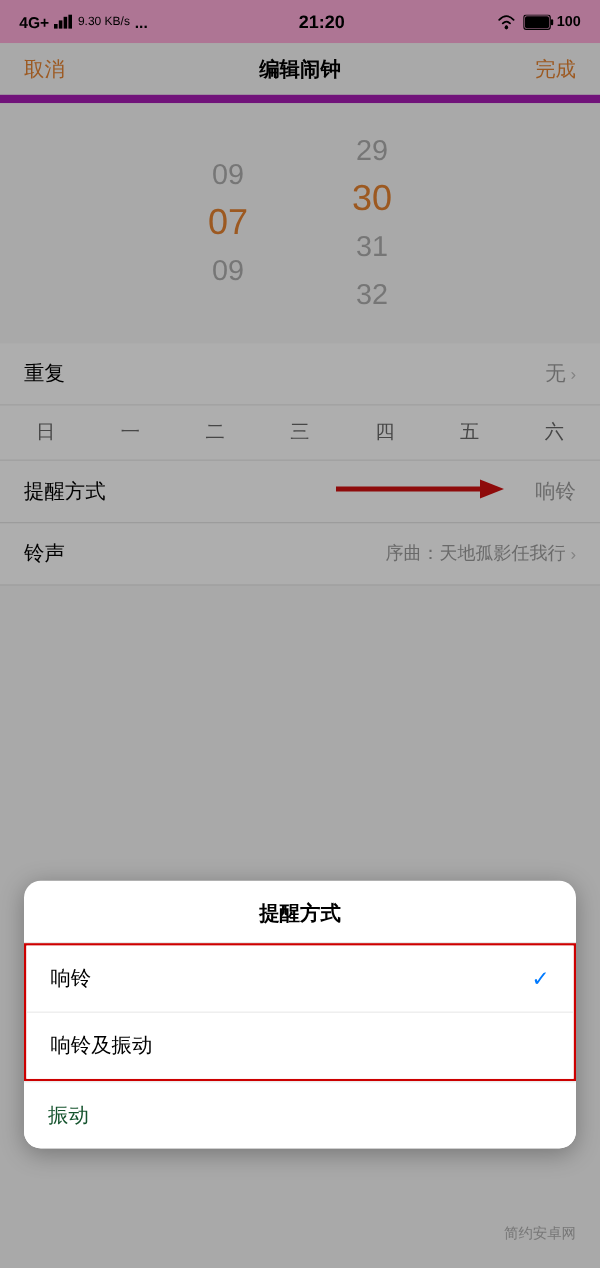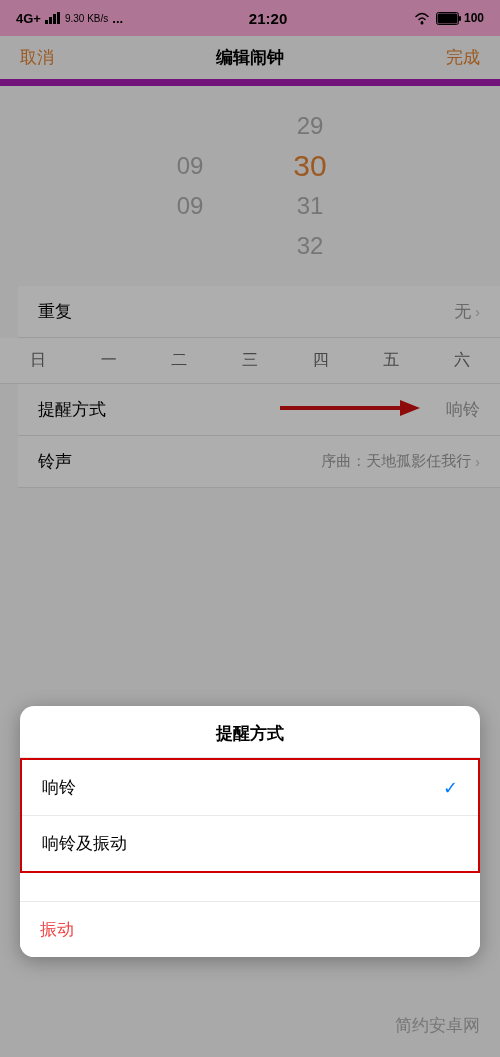--- a/index.html
+++ b/index.html
@@ -103,21 +103,20 @@
       background: #f2f2f2;
       padding: 0;
     }
     .setting-row {
       display: flex;
       justify-content: space-between;
       align-items: center;
       padding: 14px 20px;
       border-bottom: 1px solid #e0e0e0;
       background: #f9f9f9;
-      margin-left: 18px;
     }
     .setting-label {
       font-size: 17px;
       color: #000;
     }
     .setting-value {
       font-size: 17px;
       color: #999;
       display: flex;
       align-items: center;
@@ -203,33 +202,32 @@
     .popup-option .checkmark {
       color: #007aff;
       font-size: 18px;
     }
     .popup-option-outside {
       display: flex;
       justify-content: space-between;
       align-items: center;
       padding: 16px 20px;
       font-size: 17px;
-      color: #ef4444;
+      color: #14532d;
       cursor: pointer;
       background: #fff;
       border-top: 1px solid #e8e8e8;
-      margin-top: 28px;
     }
 
     
     .watermark {
       position: absolute;
       bottom: 20px;
       right: 20px;
-      font-size: 17px;
+      font-size: 12px;
       color: #aaa;
     }
 
     .ringtone-value {
       font-size: 15px;
       color: #999;
     }
   </style>
 </head>
 <body>
@@ -267,20 +265,21 @@
 
 <div class="nav-bar">
   <span class="nav-cancel">取消</span>
   <span class="nav-title">编辑闹钟</span>
   <span class="nav-done">完成</span>
 </div>
 
 <div class="time-picker">
   <div class="picker-column">
     <div class="picker-item">09</div>
+    <div class="picker-item selected">07</div>
     <div class="picker-item">09</div>
   </div>
   <div class="picker-column">
     <div class="picker-item">29</div>
     <div class="picker-item selected">30</div>
     <div class="picker-item">31</div>
     <div class="picker-item">32</div>
   </div>
 </div>
 

